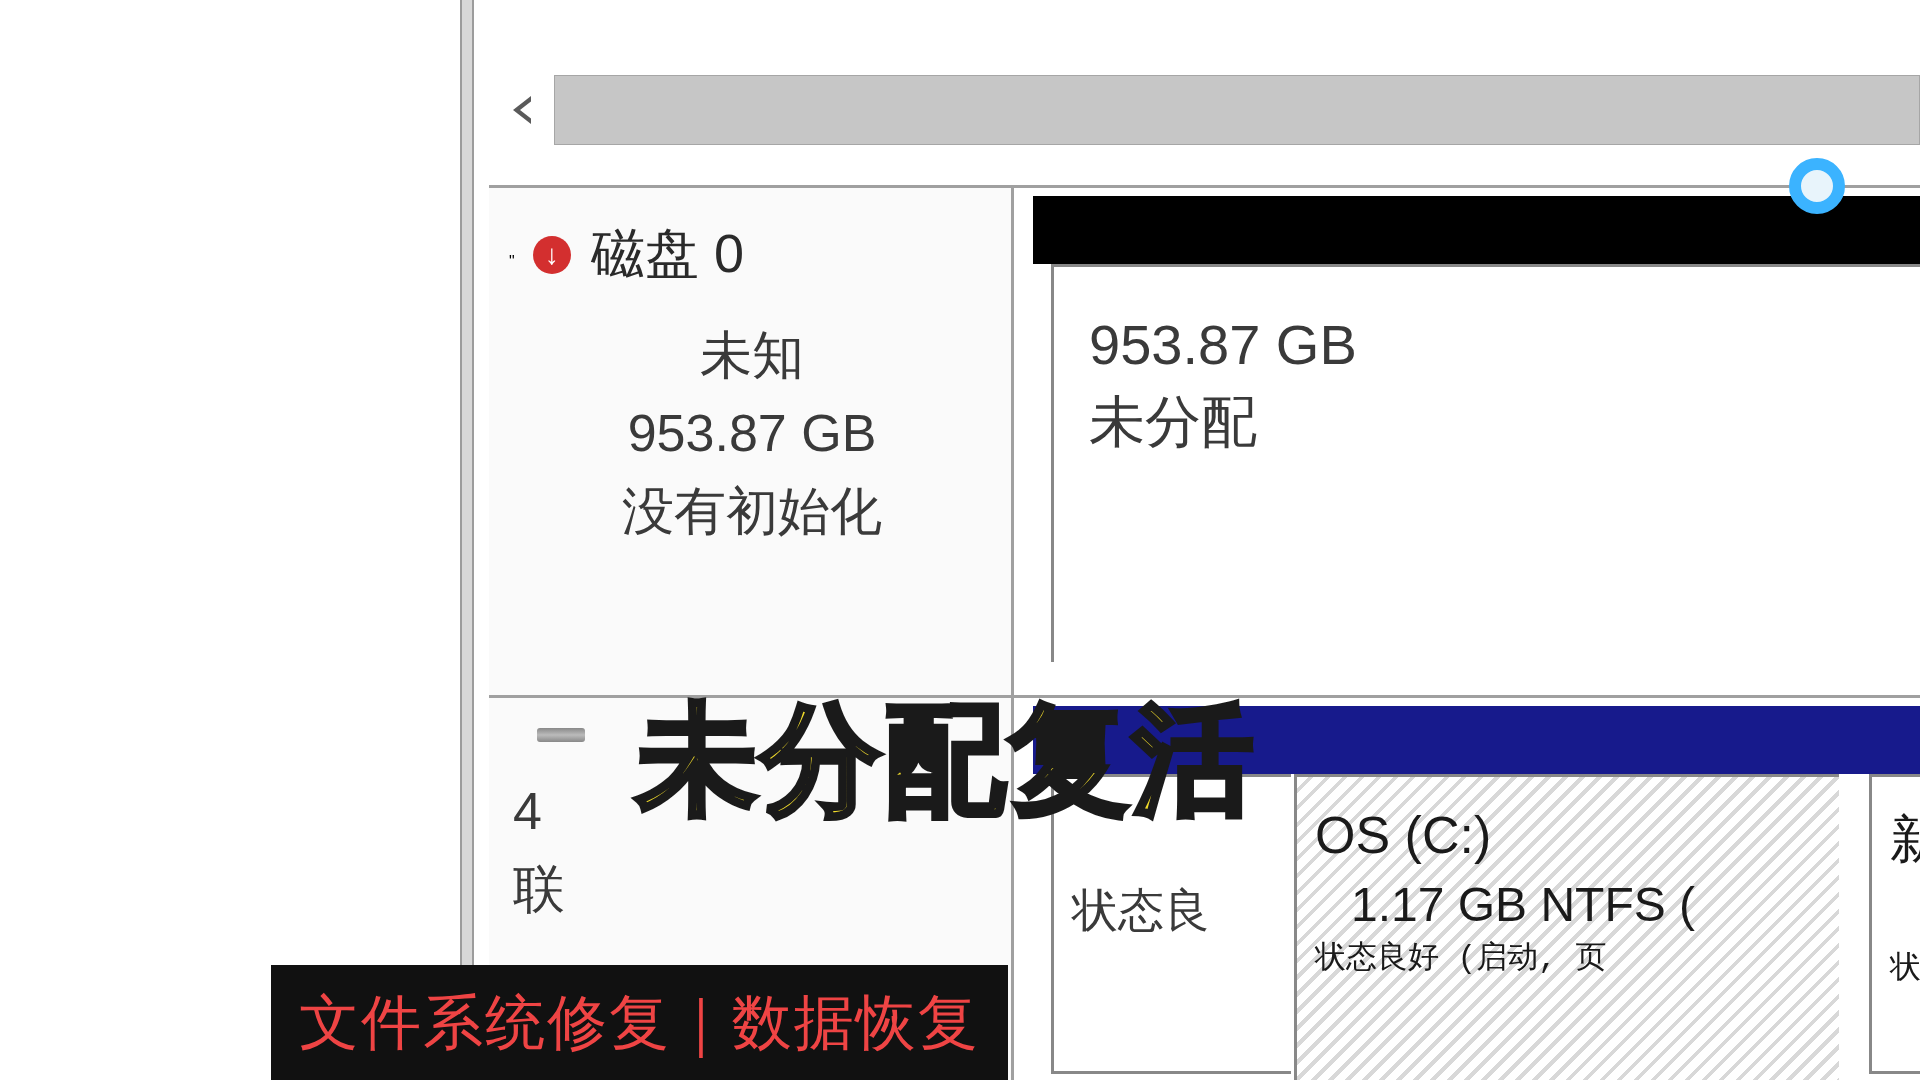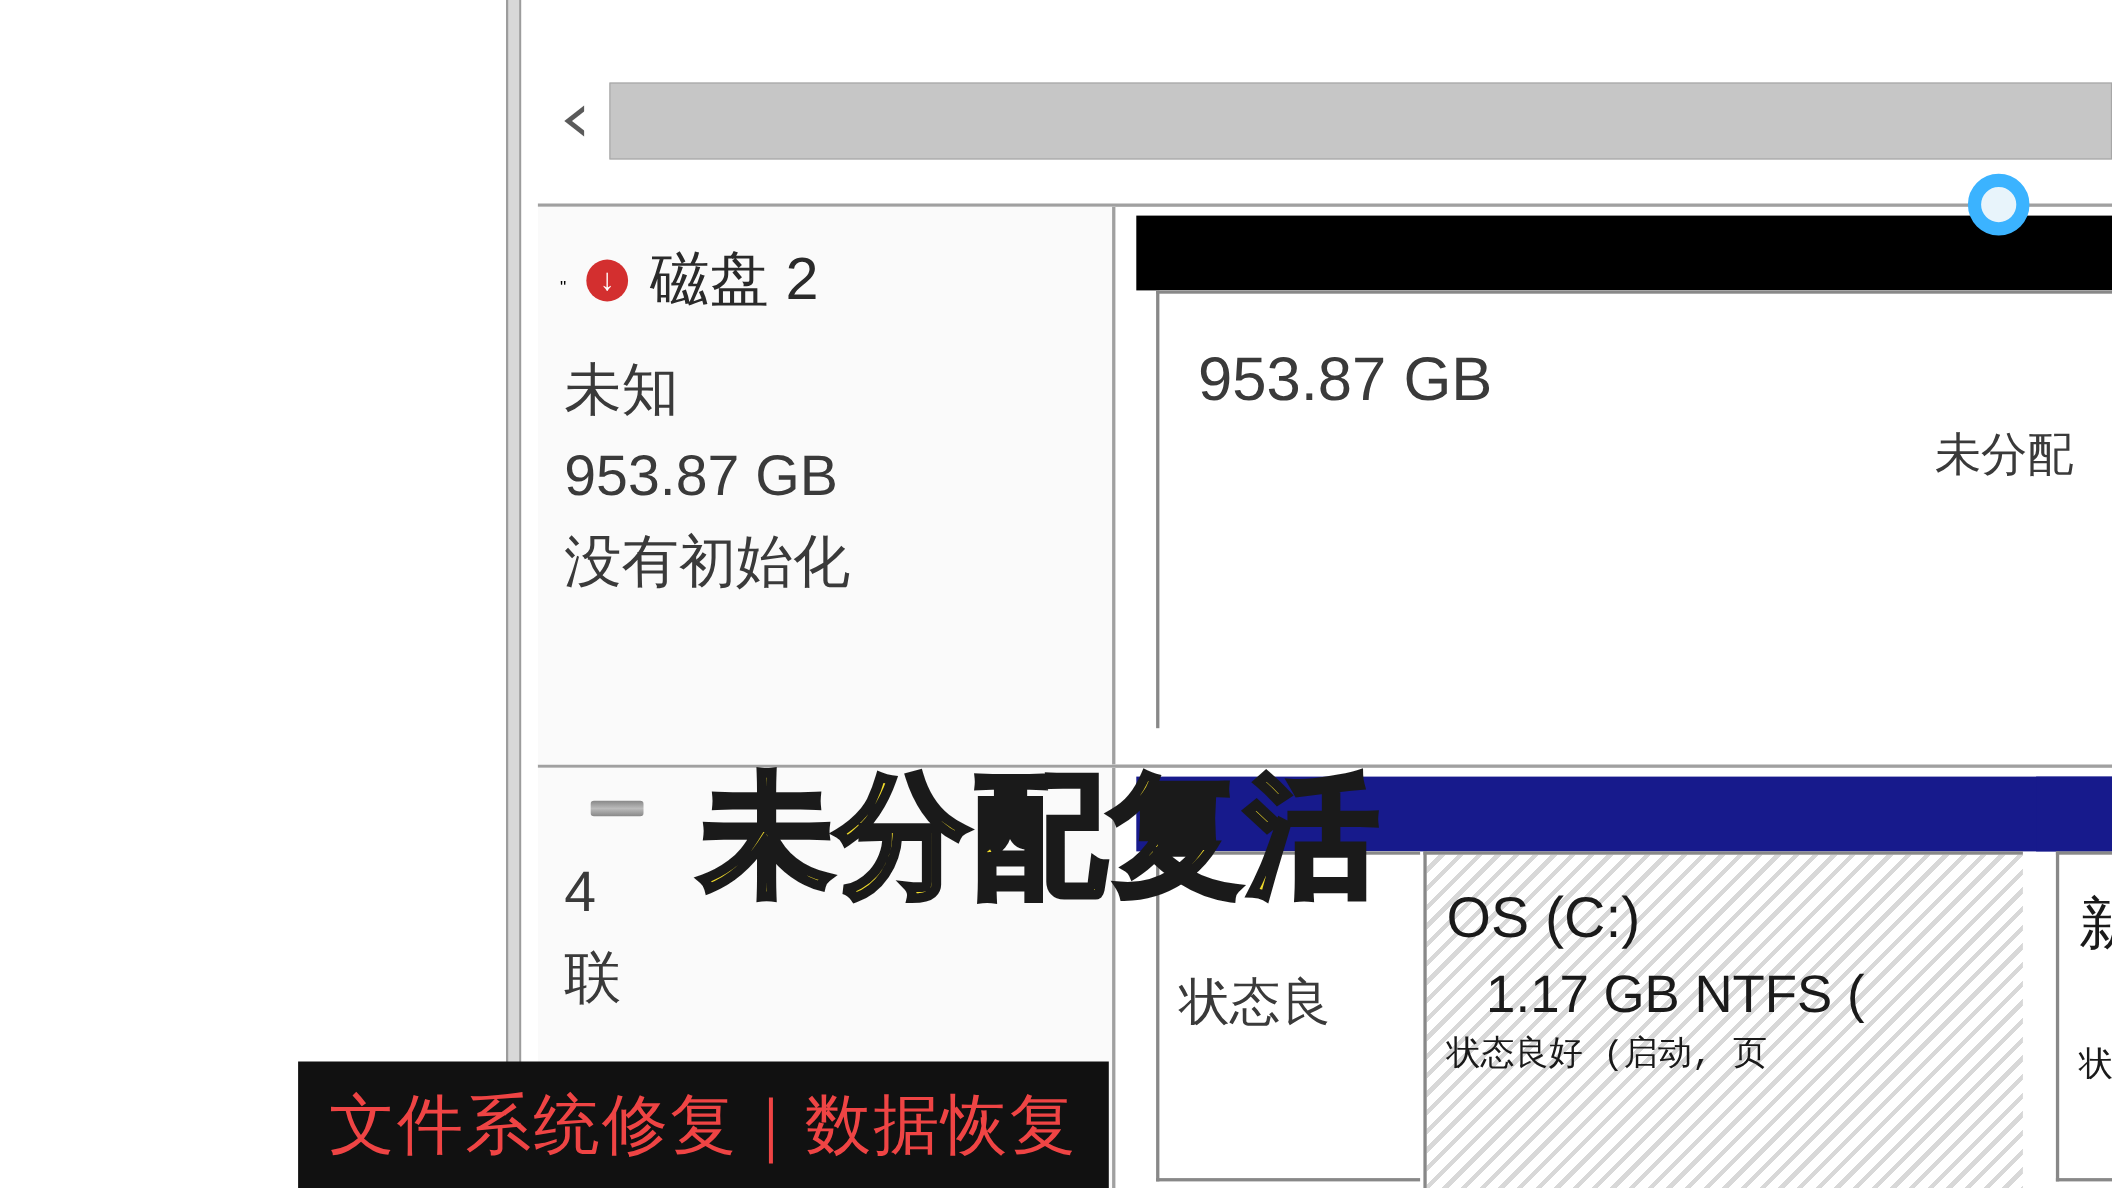--- a/index.html
+++ b/index.html
@@ -137,20 +137,21 @@
   .disk-title {
     font-size: 54px;
     font-weight: 400;
     color: #2a2a2a;
   }
   .disk-meta {
     font-size: 52px;
     color: #3a3a3a;
     line-height: 1.5;
     padding-left: 4px;
+    text-align: center;
   }
   .partition-area {
     position: absolute;
     left: 530px;
     top: 0;
     right: 0;
     height: 100%;
   }
   .busy-cursor {
     position: absolute;
@@ -186,23 +187,22 @@
     border-bottom: none;
     background: #ffffff;
     padding: 45px 35px;
   }
   .partition-size {
     font-size: 56px;
     color: #3a3a3a;
     margin-bottom: 8px;
   }
   .partition-status {
-    font-size: 42px;
+    font-size: 56px;
     color: #3a3a3a;
-    text-align: right;
   }
   .disk-row-2 {
     position: relative;
     height: 400px;
   }
   .disk-info-col-2 {
     position: absolute;
     left: 0;
     top: 0;
     width: 525px;
@@ -343,21 +343,21 @@
       <div class="toolbar-strip"></div>
     </div>
 
     <div class="content-wrap">
 
       <div class="disk-row">
         <div class="disk-info-col">
           <div class="disk-header">
             <div class="error-dot">"</div>
             <div class="error-icon">↓</div>
-            <div class="disk-title">磁盘 2</div>
+            <div class="disk-title">磁盘 0</div>
           </div>
           <div class="disk-meta">未知</div>
           <div class="disk-meta">953.87 GB</div>
           <div class="disk-meta">没有初始化</div>
         </div>
 
         <div class="partition-area">
           <div class="busy-cursor">
             <div class="busy-ring"></div>
           </div>

